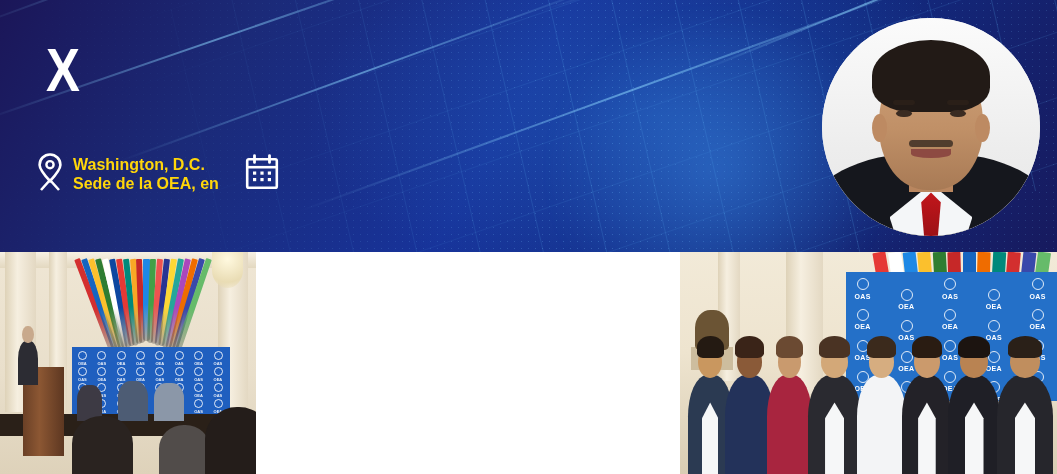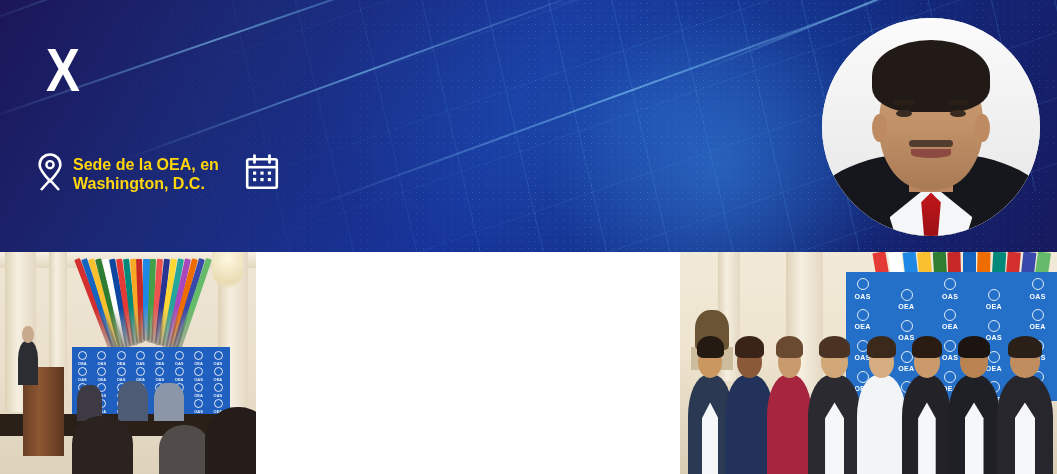--- a/index.html
+++ b/index.html
@@ -129,22 +129,22 @@
     <div class="meta">
       <div class="meta-item">
         <span class="ico">
           <svg width="28" height="40" viewBox="0 0 28 40">
             <path d="M14 2.5C8.2 2.5 3.6 7.1 3.6 12.9c0 3.9 3 8 10.4 16.3 7.4-8.3 10.4-12.4 10.4-16.3C24.4 7.1 19.8 2.5 14 2.5z" fill="none" stroke="#ffffff" stroke-width="2.6"></path>
             <circle cx="14" cy="12.7" r="3.6" fill="none" stroke="#ffffff" stroke-width="2.4"></circle>
             <path d="M5 38 L14 28 L23 38" fill="none" stroke="#ffffff" stroke-width="2.6" stroke-linejoin="round"></path>
           </svg>
         </span>
         <span>
+          <div class="meta-txt">Washington, D.C.</div>
           <div class="meta-txt">Sede de la OEA, en</div>
-          <div class="meta-txt">Washington, D.C.</div>
         </span>
       </div>
 
       <div class="meta-item">
         <span class="ico">
           <svg width="34" height="36" viewBox="0 0 34 36">
             <rect x="2.2" y="5.2" width="29.6" height="28.6" rx="1.6" fill="none" stroke="#ffffff" stroke-width="2.6"></rect>
             <path d="M2.2 13.2 H31.8" stroke="#ffffff" stroke-width="2.6"></path>
             <path d="M9.5 1.6 V8.4 M24.5 1.6 V8.4" stroke="#ffffff" stroke-width="2.8" stroke-linecap="round"></path>
             <g fill="#ffffff">

